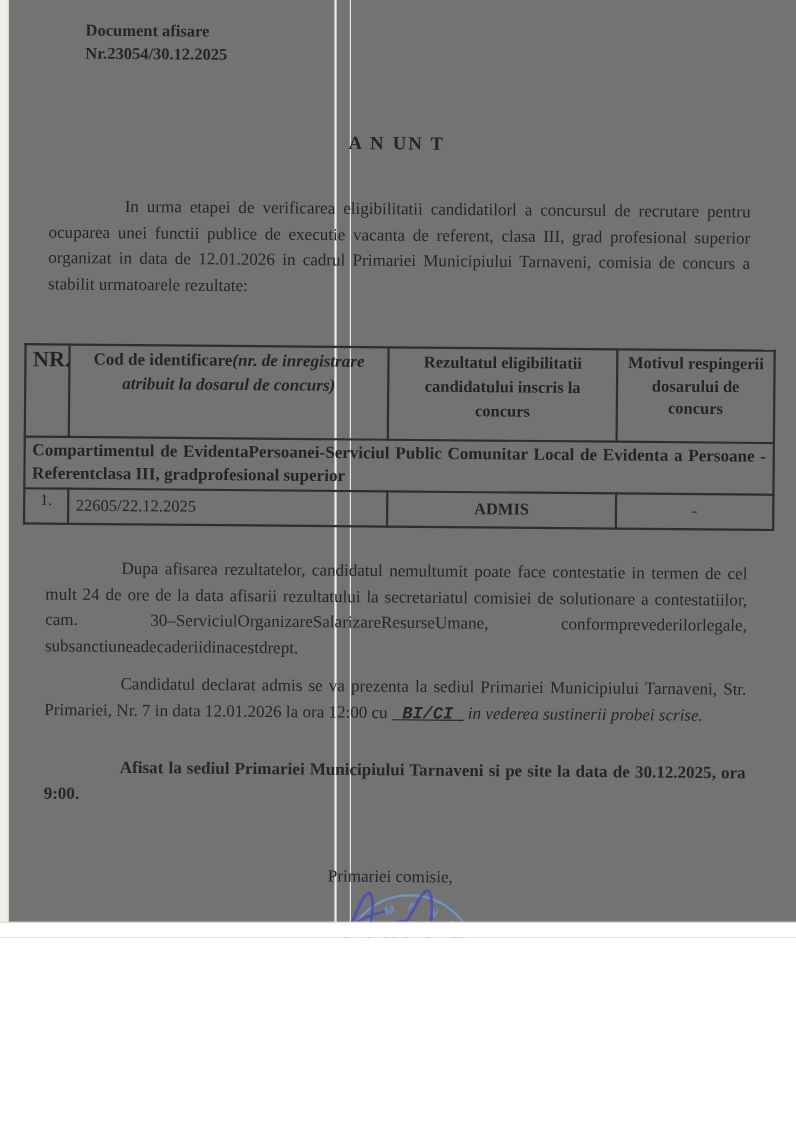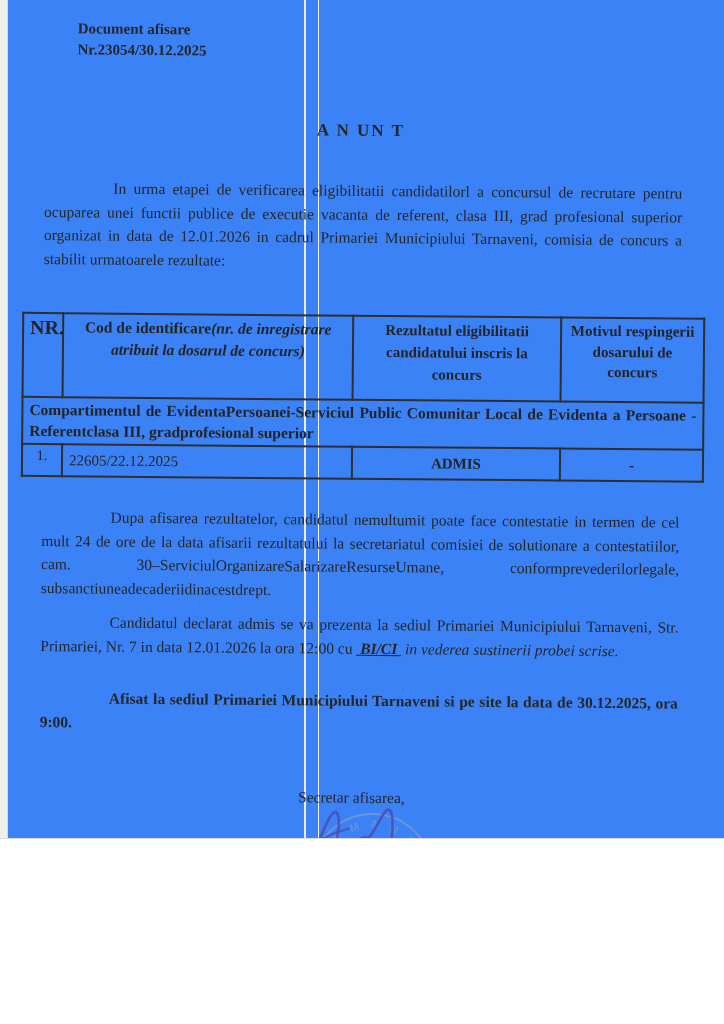--- a/index.html
+++ b/index.html
@@ -3,21 +3,21 @@
 <meta charset="utf-8">
 <style>
   html,body{margin:0;padding:0;}
   body{
     width:724px;height:1024px;
     font-family:"Liberation Serif","DejaVu Serif",serif;
     background:#ffffff;
   }
   .page{
     position:relative;width:724px;height:852px;overflow:hidden;
-    background:#3b82f6;color:#262626;
+    background:#737373;color:#262626;
   }
   
   .left-edge{position:absolute;left:0;top:0;width:7px;height:1024px;
     background:#f1efe9;border-right:1px solid #dcd8d0;}
   .fold-line{position:absolute;left:304px;top:0;width:2px;height:1011px;
     background:linear-gradient(to right,#e9e7e1,#f3f1ec);}
   .fold-line-2{position:absolute;left:318px;top:0;width:1px;height:1011px;background:#f1efe9;}
   .bottom-edge{position:absolute;left:0;bottom:0;width:724px;height:13px;
     background:#ffffff;border-top:1px solid #dedbd3;}
   .content{position:absolute;left:0;top:0;width:724px;height:1024px;
@@ -28,21 +28,21 @@
   .title{position:absolute;left:0;top:118px;width:724px;margin:0;
     text-align:center;font-size:17px;font-weight:bold;letter-spacing:2px;}
 
   .para{position:absolute;left:46px;width:638px;margin:0;
     font-size:15.5px;line-height:23.6px;text-align:justify;}
   .indent{text-indent:69px;}
   .p-intro{top:176px;}
   .p-contest{top:505px;}
   .p-present{top:610px;}
   .p-posting{top:686px;font-weight:bold;}
-  .bi-ci{font-style:italic;text-decoration:underline;font-weight:bold;white-space:pre;}
+  .bi-ci{font-style:italic;text-decoration:underline;font-weight:bold;white-space:pre;font-family:Liberation Mono, monospace;}
   .ital{font-style:italic;}
 
   table.results{position:absolute;left:25px;top:312px;width:681px;
     border-collapse:collapse;table-layout:fixed;font-size:15px;color:#242424;}
   table.results th,table.results td{border:2px solid #2e2e2e;padding:2px 6px;}
   col.c1{width:40px;}col.c2{width:290px;}col.c3{width:208px;}col.c4{width:143px;}
   th{font-weight:bold;}
   th.h-nr{vertical-align:top;text-align:left;font-size:20px;padding-top:4px;}
   th.h-cod{vertical-align:top;text-align:center;font-size:15.5px;height:78px;padding-top:4px;line-height:22px;}
   th.h-cod em{font-style:italic;font-weight:bold;text-align:right;}
@@ -104,21 +104,21 @@
         </tr>
       </tbody>
     </table>
 
     <p class="para indent p-contest">Dupa afisarea rezultatelor, candidatul nemultumit poate face contestatie in termen de cel mult 24 de ore de la data afisarii rezultatului la secretariatul comisiei de solutionare a contestatiilor, cam. 30–ServiciulOrganizareSalarizareResurseUmane, conformprevederilorlegale, subsanctiuneadecaderiidinacestdrept.</p>
 
     <p class="para indent p-present"><span>Candidatul declarat admis se va prezenta la sediul Primariei Municipiului Tarnaveni, Str. Primariei, Nr. 7 in data 12.01.2026 la ora 12:00 cu </span><span class="bi-ci"> BI/CI </span><span class="ital"> in vederea sustinerii probei scrise.</span></p>
 
     <p class="para indent p-posting">Afisat la sediul Primariei Municipiului Tarnaveni si pe site la data de 30.12.2025, ora 9:00.</p>
 
-    <div class="sig-label">Secretar afisarea,</div>
+    <div class="sig-label">Primariei comisie,</div>
 
     <div class="stamp-wrap">
       <svg width="168" height="142" viewBox="0 0 168 142">
 
         <g opacity="0.88">
           <circle cx="84" cy="74" r="60" fill="none" stroke="#7199cf" stroke-width="2"></circle>
 
           <path id="arcTop" d="M 38,74 A 46,46 0 0 1 130,74" fill="none"></path>
           <path id="arcBottom" d="M 28,74 A 56,56 0 0 0 140,74" fill="none"></path>
           <text font-family="Liberation Sans, sans-serif" font-size="11" font-weight="bold" fill="#6d93cf" letter-spacing="4">

